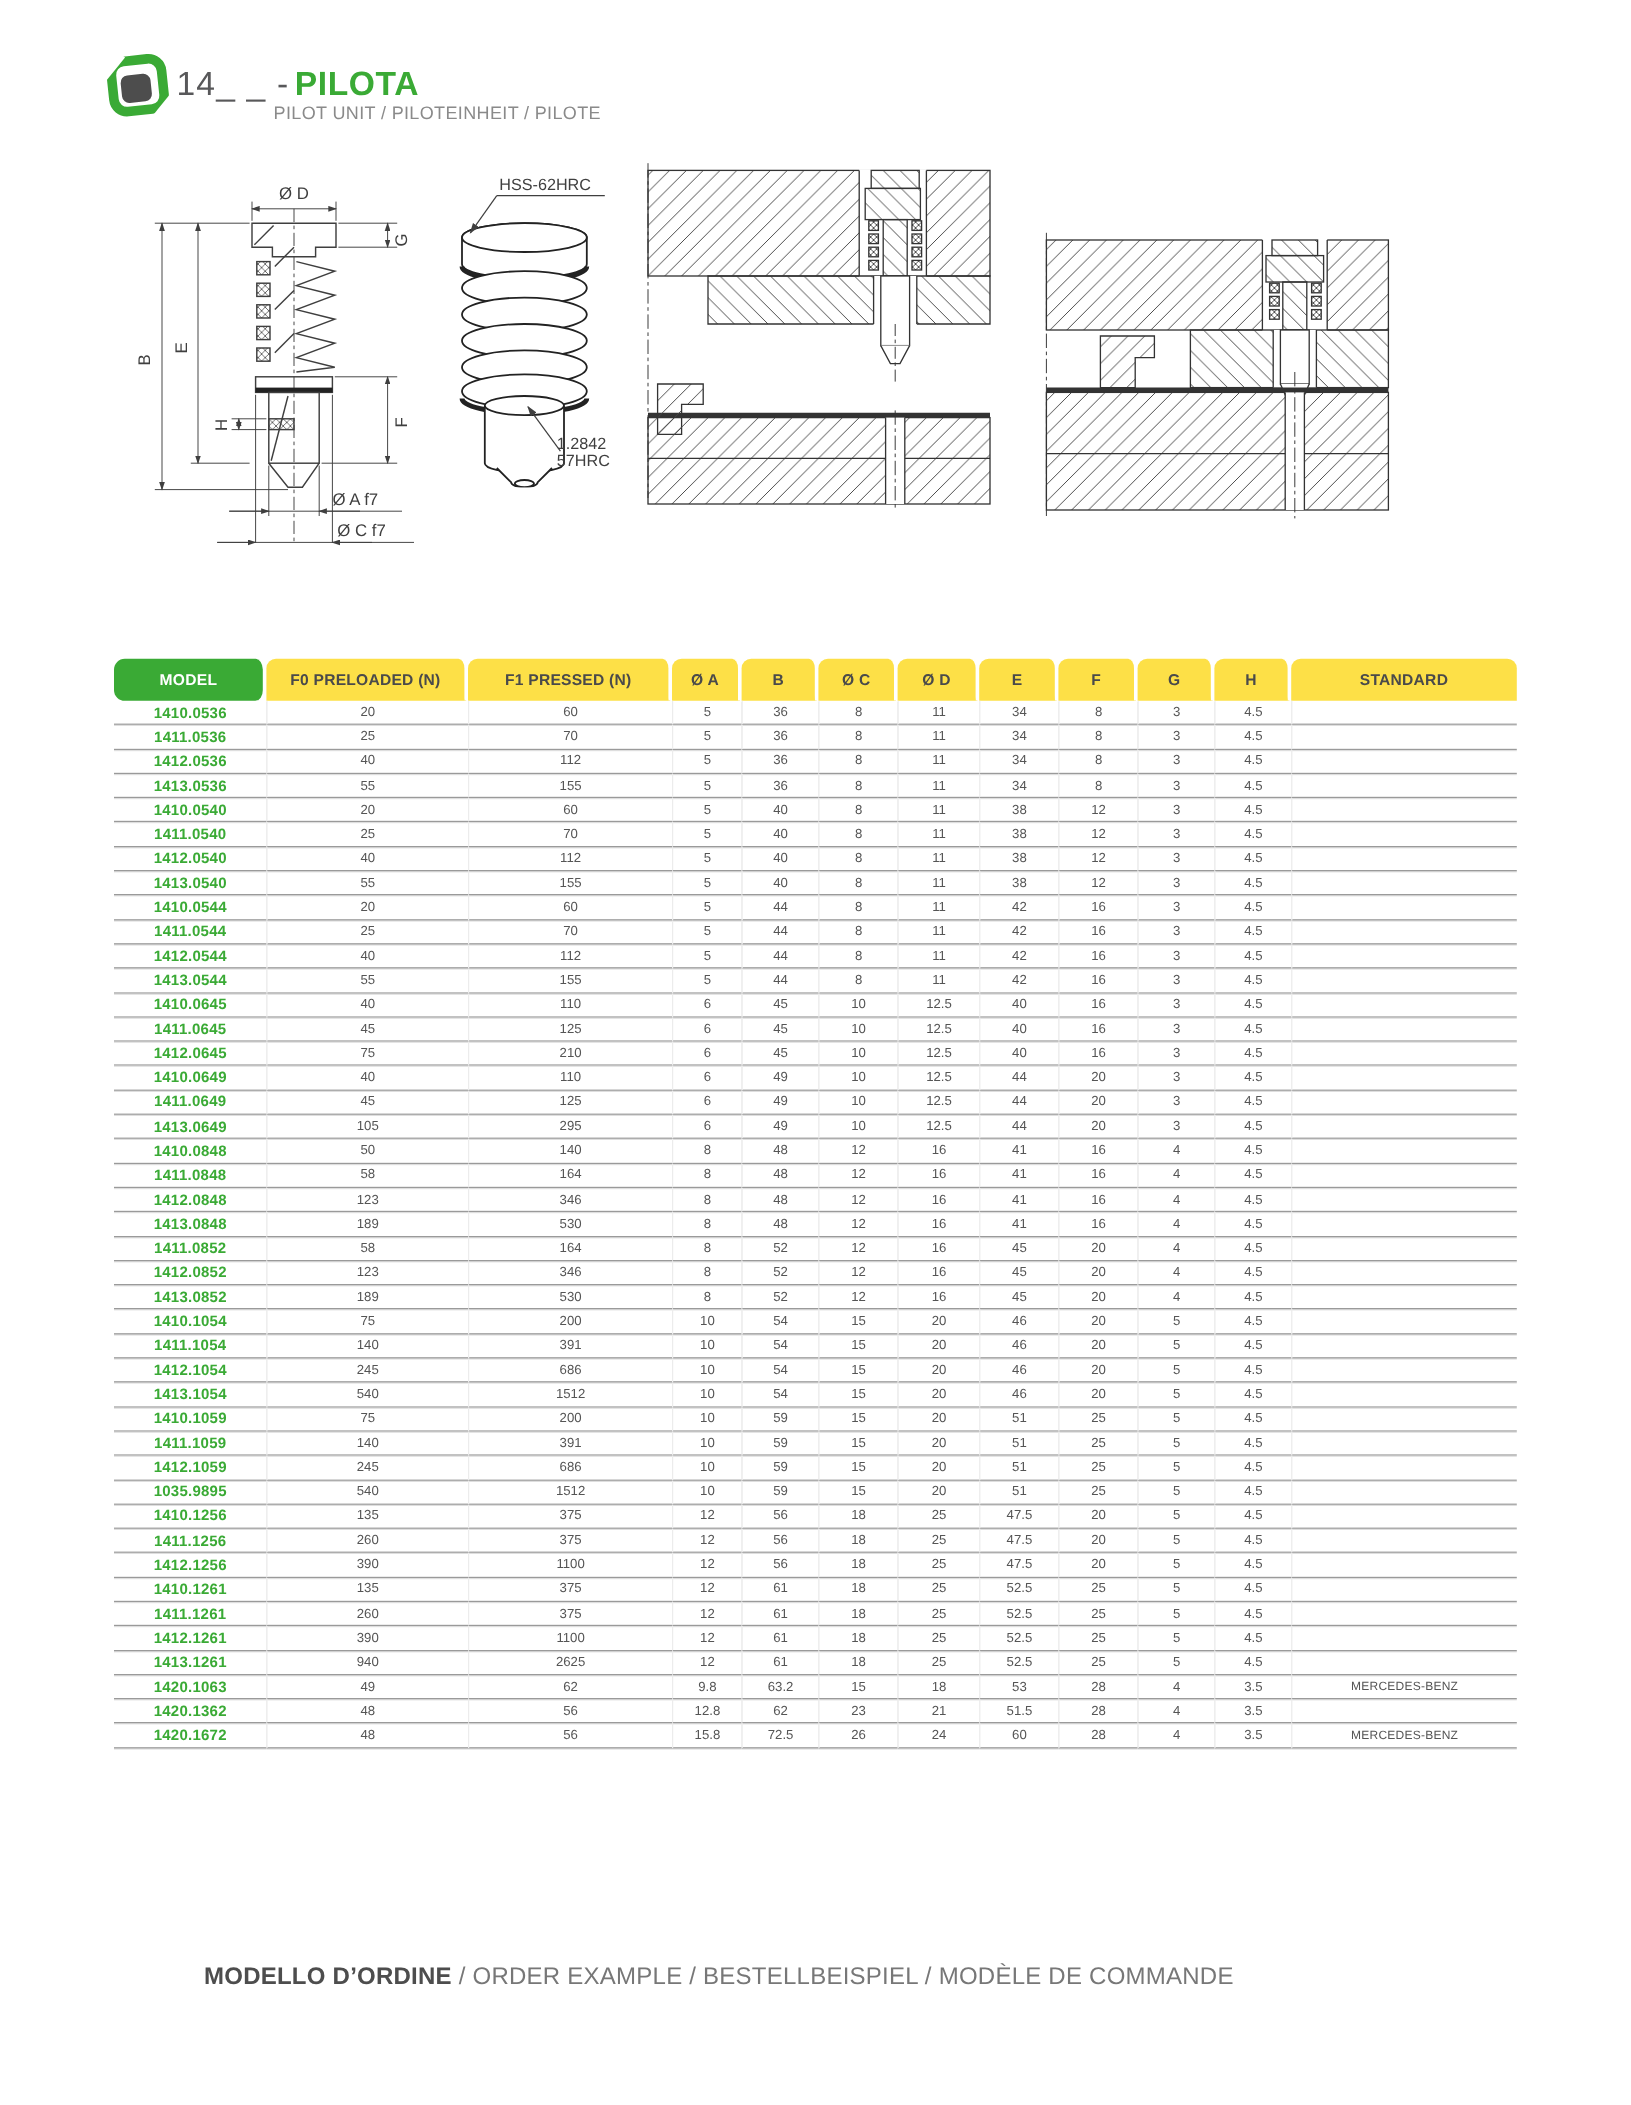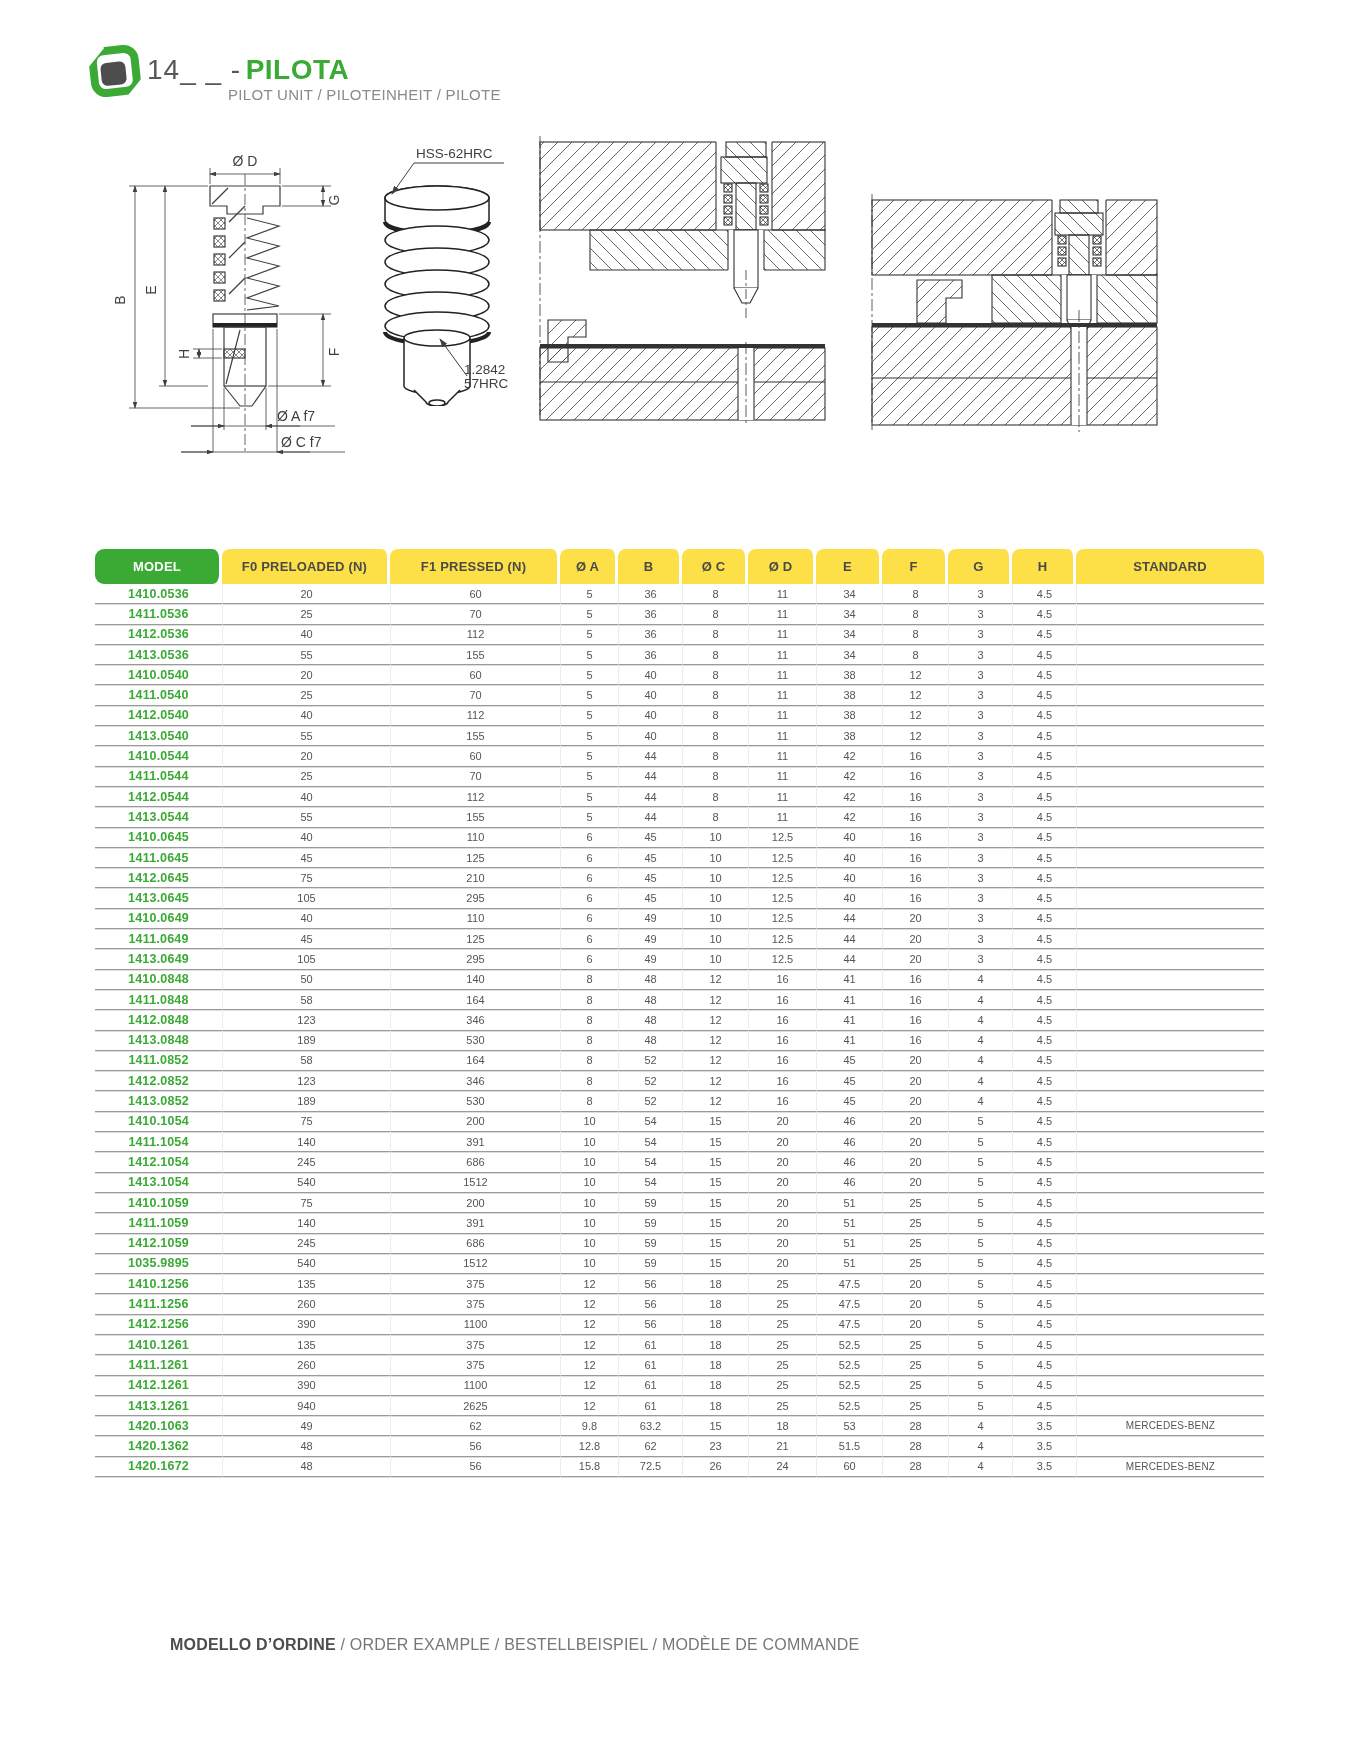--- a/index.html
+++ b/index.html
@@ -30,21 +30,21 @@
   table.parts td {
     height:20.3px; font-size:11px; color:#555; text-align:center; vertical-align:middle;
     border-bottom:1px solid #9a9a9a; box-shadow:0 1px 0 #dedede; padding:0 2px;
     white-space:nowrap; overflow:hidden;
   }
   table.parts td + td { border-left:1px solid #ececec; }
   table.parts td:first-child { color:#3aaa35; font-weight:700; font-size:12.5px; letter-spacing:.2px; }
   table.parts td:last-child { font-size:10px; letter-spacing:.2px; }
   
   .order-block { position:absolute; left:170px; top:1636px; width:1094px; }
-  .order-title { font-size:16px; color:#777; border-bottom:2px solid #9c9c9c; padding-bottom:23px; letter-spacing:.2px; }
+  .order-title { font-size:20px; color:#777; border-bottom:2px solid #9c9c9c; padding-bottom:23px; letter-spacing:.2px; }
   .order-title b { color:#4d4d4d; font-weight:700; }
   .order-model { margin-top:9px; }
   .order-model .lbl { font-size:15px; color:#777; letter-spacing:.3px; }
   .order-model .val { font-size:18px; font-weight:700; color:#3f3f3f; margin-left:26px; letter-spacing:.3px; }
   .page-num { position:absolute; left:106px; top:1694px; font-size:21px; font-weight:700; color:#4d4d4d; }
   .footer-bar { position:absolute; left:190px; top:1699px; width:1074px; height:16px; background:#e3e3e3; border-radius:4px 0 0 4px; }
 </style>
 </head>
 <body>
 
@@ -523,34 +523,20 @@
             <td>45</td>
             <td>10</td>
             <td>12.5</td>
             <td>40</td>
             <td>16</td>
             <td>3</td>
             <td>4.5</td>
             <td></td>
           </tr>
           <tr>
-            <td>1413.0645</td>
-            <td>105</td>
-            <td>295</td>
-            <td>6</td>
-            <td>45</td>
-            <td>10</td>
-            <td>12.5</td>
-            <td>40</td>
-            <td>16</td>
-            <td>3</td>
-            <td>4.5</td>
-            <td></td>
-          </tr>
-          <tr>
             <td>1410.0649</td>
             <td>40</td>
             <td>110</td>
             <td>6</td>
             <td>49</td>
             <td>10</td>
             <td>12.5</td>
             <td>44</td>
             <td>20</td>
             <td>3</td>

